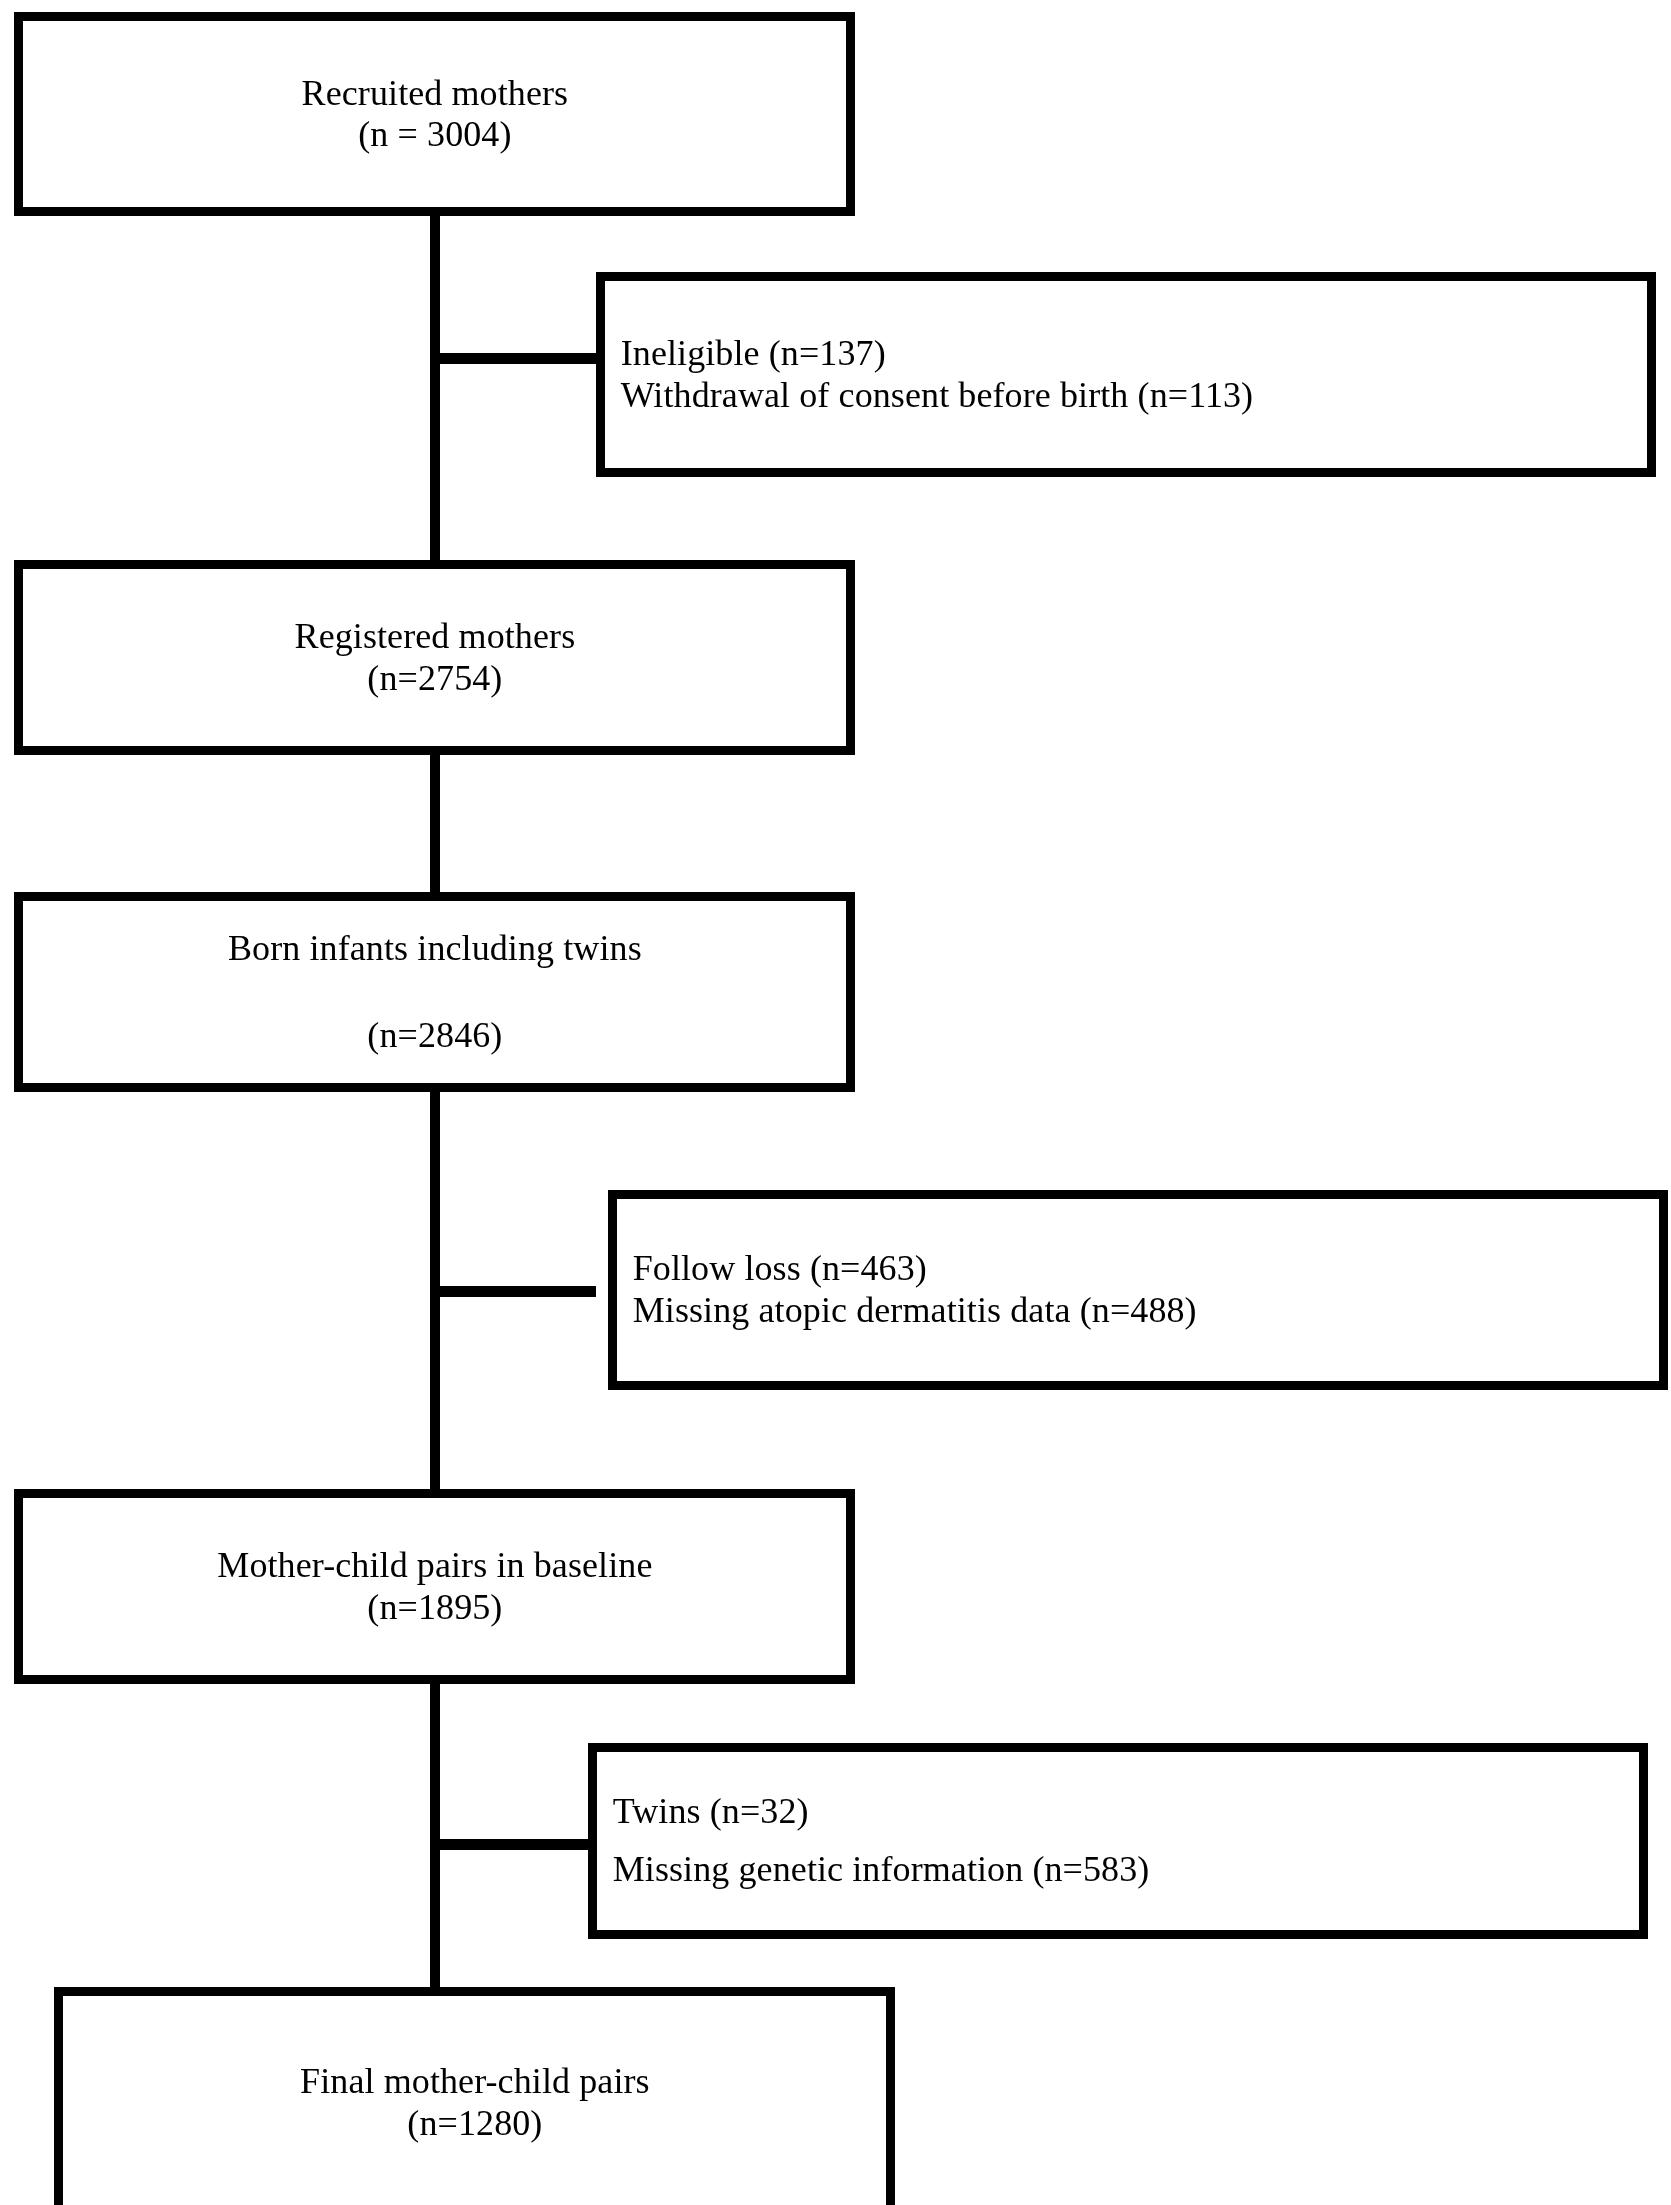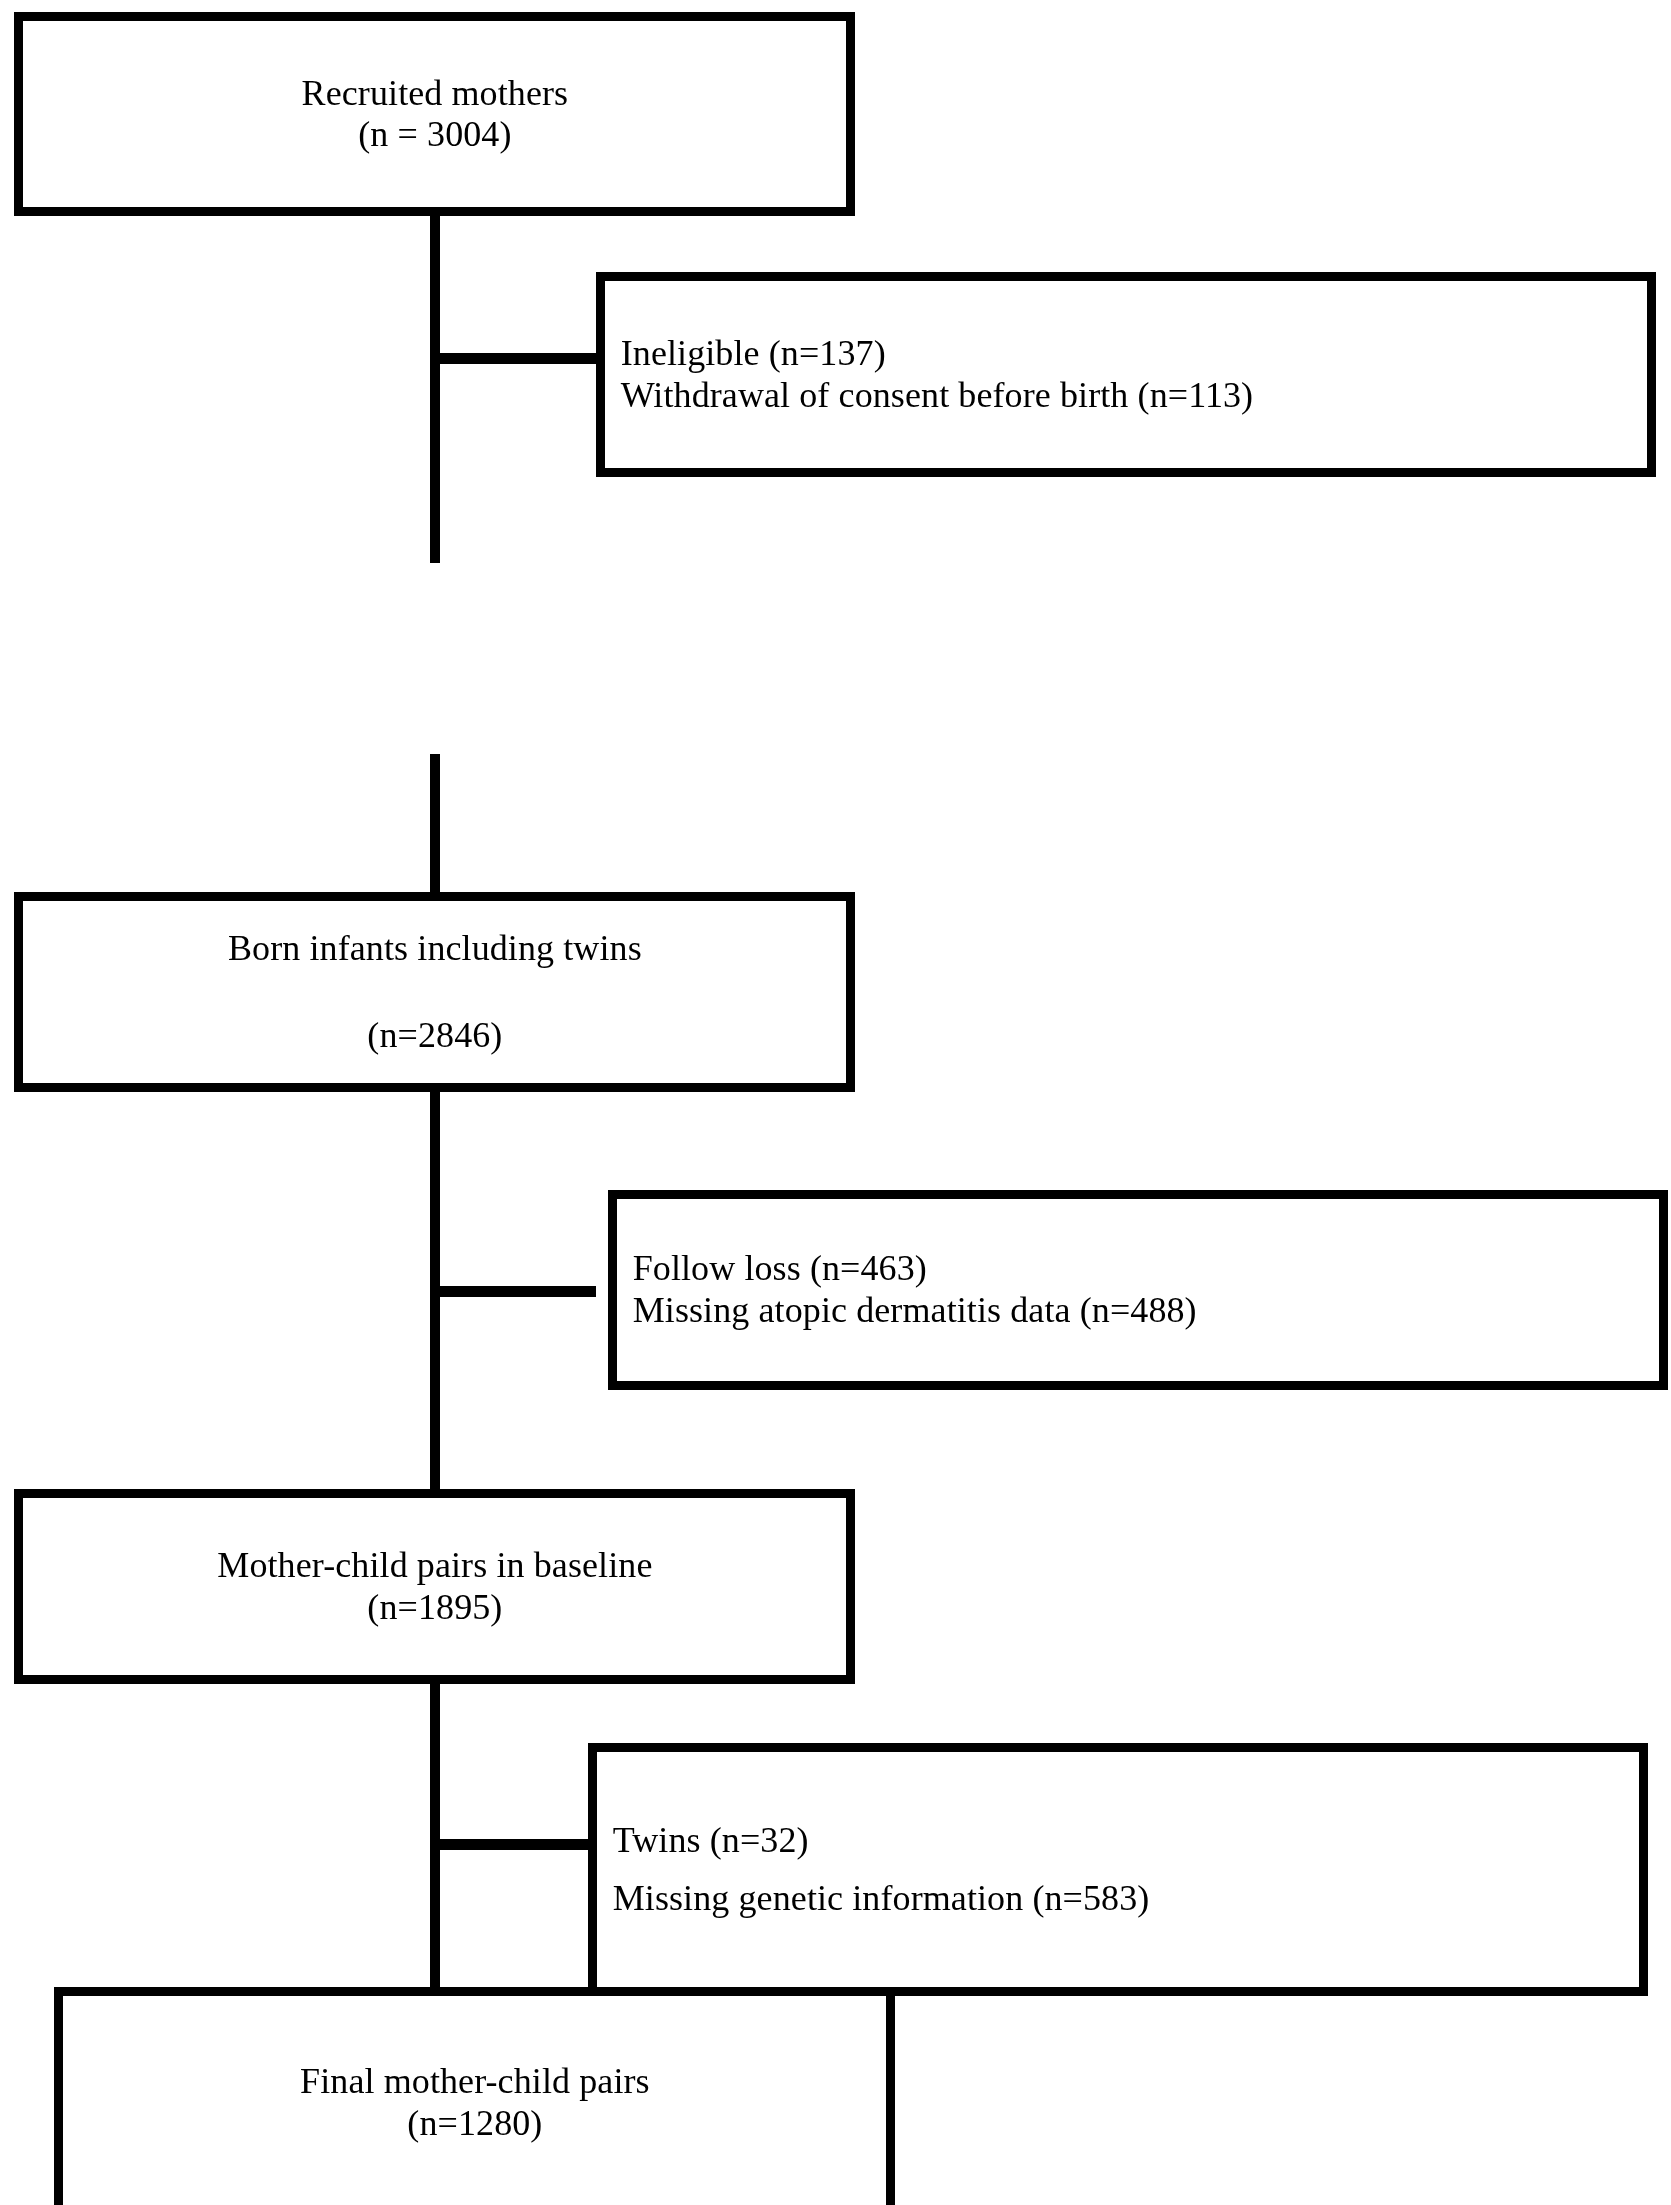--- a/index.html
+++ b/index.html
@@ -76,37 +76,41 @@
   <div class="node main" style="left:14.4px; top:12.4px; width:841px; height:204px;">
     <div class="node-line">Recruited mothers</div>
     <div class="node-line">(n = 3004)</div>
   </div>
 
   <div class="node side" style="left:596px; top:272px; width:1060px; height:205px;">
     <div class="node-line">Ineligible (n=137)</div>
     <div class="node-line">Withdrawal of consent before birth (n=113)</div>
   </div>
 
+  <div class="node main" style="left:14.4px; top:560px; width:841px; height:195px;">
+    <div class="node-line">Registered mothers</div>
+    <div class="node-line">(n=2754)</div>
+  </div>
 
   <div class="node main" style="left:14.4px; top:892px; width:841px; height:200px;gap:45px;">
     <div class="node-line">Born infants including twins</div>
     <div class="node-line">(n=2846)</div>
   </div>
 
   <div class="node side" style="left:608px; top:1190px; width:1060px; height:200px;">
     <div class="node-line">Follow loss (n=463)</div>
     <div class="node-line">Missing atopic dermatitis data (n=488)</div>
   </div>
 
   <div class="node main" style="left:14.4px; top:1489px; width:841px; height:195px;">
     <div class="node-line">Mother-child pairs in baseline</div>
     <div class="node-line">(n=1895)</div>
   </div>
 
-  <div class="node side" style="left:588px; top:1743px; width:1060px; height:253px;gap:16px;">
+  <div class="node side" style="left:588px; top:1743px; width:1060px; height:196px;gap:16px;">
     <div class="node-line">Twins (n=32)</div>
     <div class="node-line">Missing genetic information (n=583)</div>
   </div>
 
   <div class="node main" style="left:14.4px; top:1987px; width:841px; height:232px;margin-left:40px;">
     <div class="node-line">Final mother-child pairs</div>
     <div class="node-line">(n=1280)</div>
   </div>
 
 </div>

